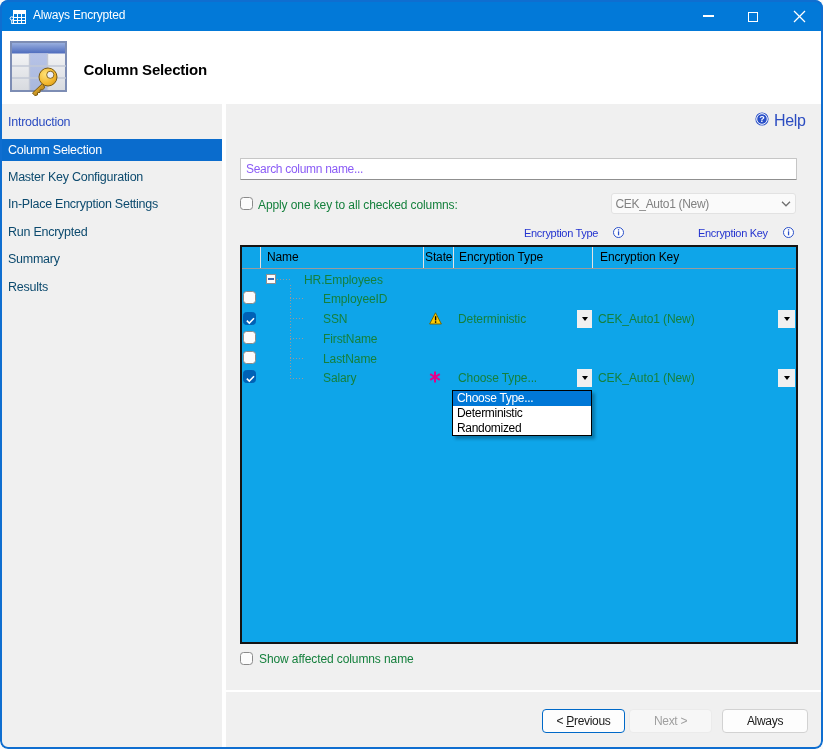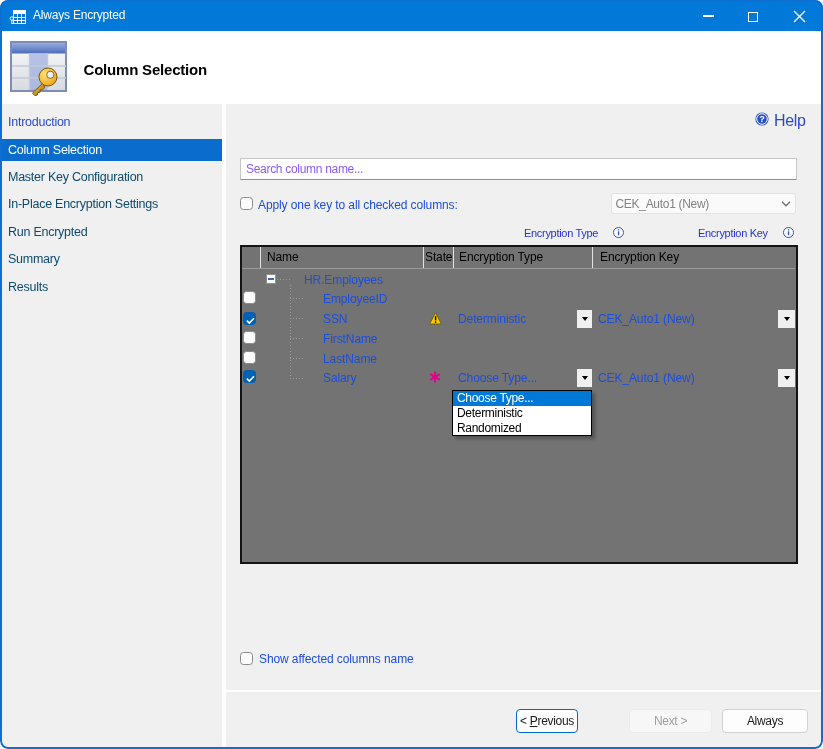--- a/index.html
+++ b/index.html
@@ -1,20 +1,20 @@
 <!DOCTYPE html>
 <html><head>
 <meta charset="utf-8">
 <style>
   html,body{margin:0;padding:0;background:#fafafa;}
   *{box-sizing:border-box;}
   body{font-family:"Liberation Sans",sans-serif;-webkit-font-smoothing:antialiased;}
   .win{position:relative;width:823px;height:749px;border-radius:8px;overflow:hidden;background:#f0f0f0;}
   .abs{position:absolute;}
-  .txt{font-size:12px;color:#1d4ed8;letter-spacing:-0.1px;white-space:nowrap;}
+  .txt{font-size:12px;color:#15803d;letter-spacing:-0.1px;white-space:nowrap;}
   
   .titlebar{left:0;top:0;width:823px;height:31px;background:#0279d8;}
   .tb-title{left:33px;top:0;height:31px;line-height:31px;color:#fff;font-size:12px;letter-spacing:-0.2px;}
   
   .header{left:0;top:31px;width:823px;height:73px;background:#fff;}
   .h-title{left:83.5px;top:60.5px;font-size:15px;font-weight:700;color:#000;letter-spacing:-0.2px;}
   
   .side{left:0;top:104px;width:222px;height:643px;background:#f0f0f0;}
   .vdiv{left:222px;top:104px;width:4px;height:643px;background:#fff;}
   .nav{font-size:12.5px;letter-spacing:-0.25px;color:#0c4a6e;height:22px;line-height:22px;padding-left:8px;white-space:nowrap;}
@@ -23,21 +23,21 @@
   
   .help-t{font-size:16px;color:#2b4cc1;letter-spacing:-0.3px;}
   .search{left:240px;top:158px;width:557px;height:22px;background:#fff;border:1px solid #c6c6c6;border-bottom:1.5px solid #8f8f8f;border-radius:1px;}
   .search span{position:absolute;left:5px;top:3px;font-size:12px;color:#8b5cf6;letter-spacing:-0.3px;}
   .cb{width:13px;height:13px;border:1.2px solid #8a8a8a;border-radius:3.5px;background:#fcfcfc;}
   .cb.on{background:#0061b5;border-color:#0061b5;}
   .combo-dis{left:611px;top:193px;width:185px;height:21px;background:#fafafa;border:1px solid #e2e2e2;border-radius:3px;}
   .combo-dis span{position:absolute;left:3.5px;top:3px;font-size:12px;color:#828282;letter-spacing:-0.3px;}
   .lnk{font-size:11px;color:#2333cf;letter-spacing:-0.3px;}
   
-  .grid{left:240px;top:245px;width:558px;height:319px;background:#737373;border:2px solid #141414;}
+  .grid{left:240px;top:245px;width:558px;height:399px;background:#0ea5e9;border:2px solid #141414;}
   .gh{position:absolute;top:0;height:22px;border-bottom:1px solid #9b9b9b;}
   .gsep{position:absolute;top:0;width:1px;height:22px;background:#e3e3e3;}
   .ghead{position:absolute;top:3px;font-size:12px;color:#000;letter-spacing:-0.12px;white-space:nowrap;}
   .dots-h{position:absolute;height:1px;background-image:repeating-linear-gradient(to right,#9a9a9a 0 1px,transparent 1px 3px);}
   .dots-v{position:absolute;width:1px;background-image:repeating-linear-gradient(to bottom,#9a9a9a 0 1px,transparent 1px 3px);}
   .exp{position:absolute;width:10px;height:10px;border:1px solid #8f8f8f;background:#fcfcfc;}
   .exp i{position:absolute;left:1px;top:3px;width:6px;height:2px;background:#3b69b0;}
   .gbtn{position:absolute;width:15px;height:18px;background:#f0f0f0;}
   .gbtn i{position:absolute;left:50%;top:50%;margin-left:-3px;margin-top:-2px;width:0;height:0;border-left:3.5px solid transparent;border-right:3.5px solid transparent;border-top:4.5px solid #000;}
   
@@ -237,18 +237,18 @@
   <div class="abs ddl">
     <div class="it sel">Choose Type...</div>
     <div class="it">Deterministic</div>
     <div class="it">Randomized</div>
   </div>
 
   <div class="abs cb" style="left:240px;top:652px"></div>
   <div class="abs txt" style="left:259px;top:652px">Show affected columns name</div>
 
   <div class="abs hdiv"></div>
-  <div class="btn" style="left:516px;top:709px;width:62px;border-color:#0069c8">&lt; <u>P</u>revious</div>
+  <div class="btn" style="left:542px;top:709px;width:83px;border-color:#0069c8">&lt; <u>P</u>revious</div>
   <div class="btn" style="left:629px;top:709px;width:83px;background:#f7f7f7;border-color:#ebebeb;color:#9f9f9f">Next &gt;</div>
   <div class="btn" style="left:722px;top:709px;width:86px">Always</div>
 
   <div class="abs" style="left:0;top:0;width:823px;height:749px;border:2px solid #0f6ed0;border-radius:8px;pointer-events:none;z-index:60"></div>
 </div>
 
 </body></html>

